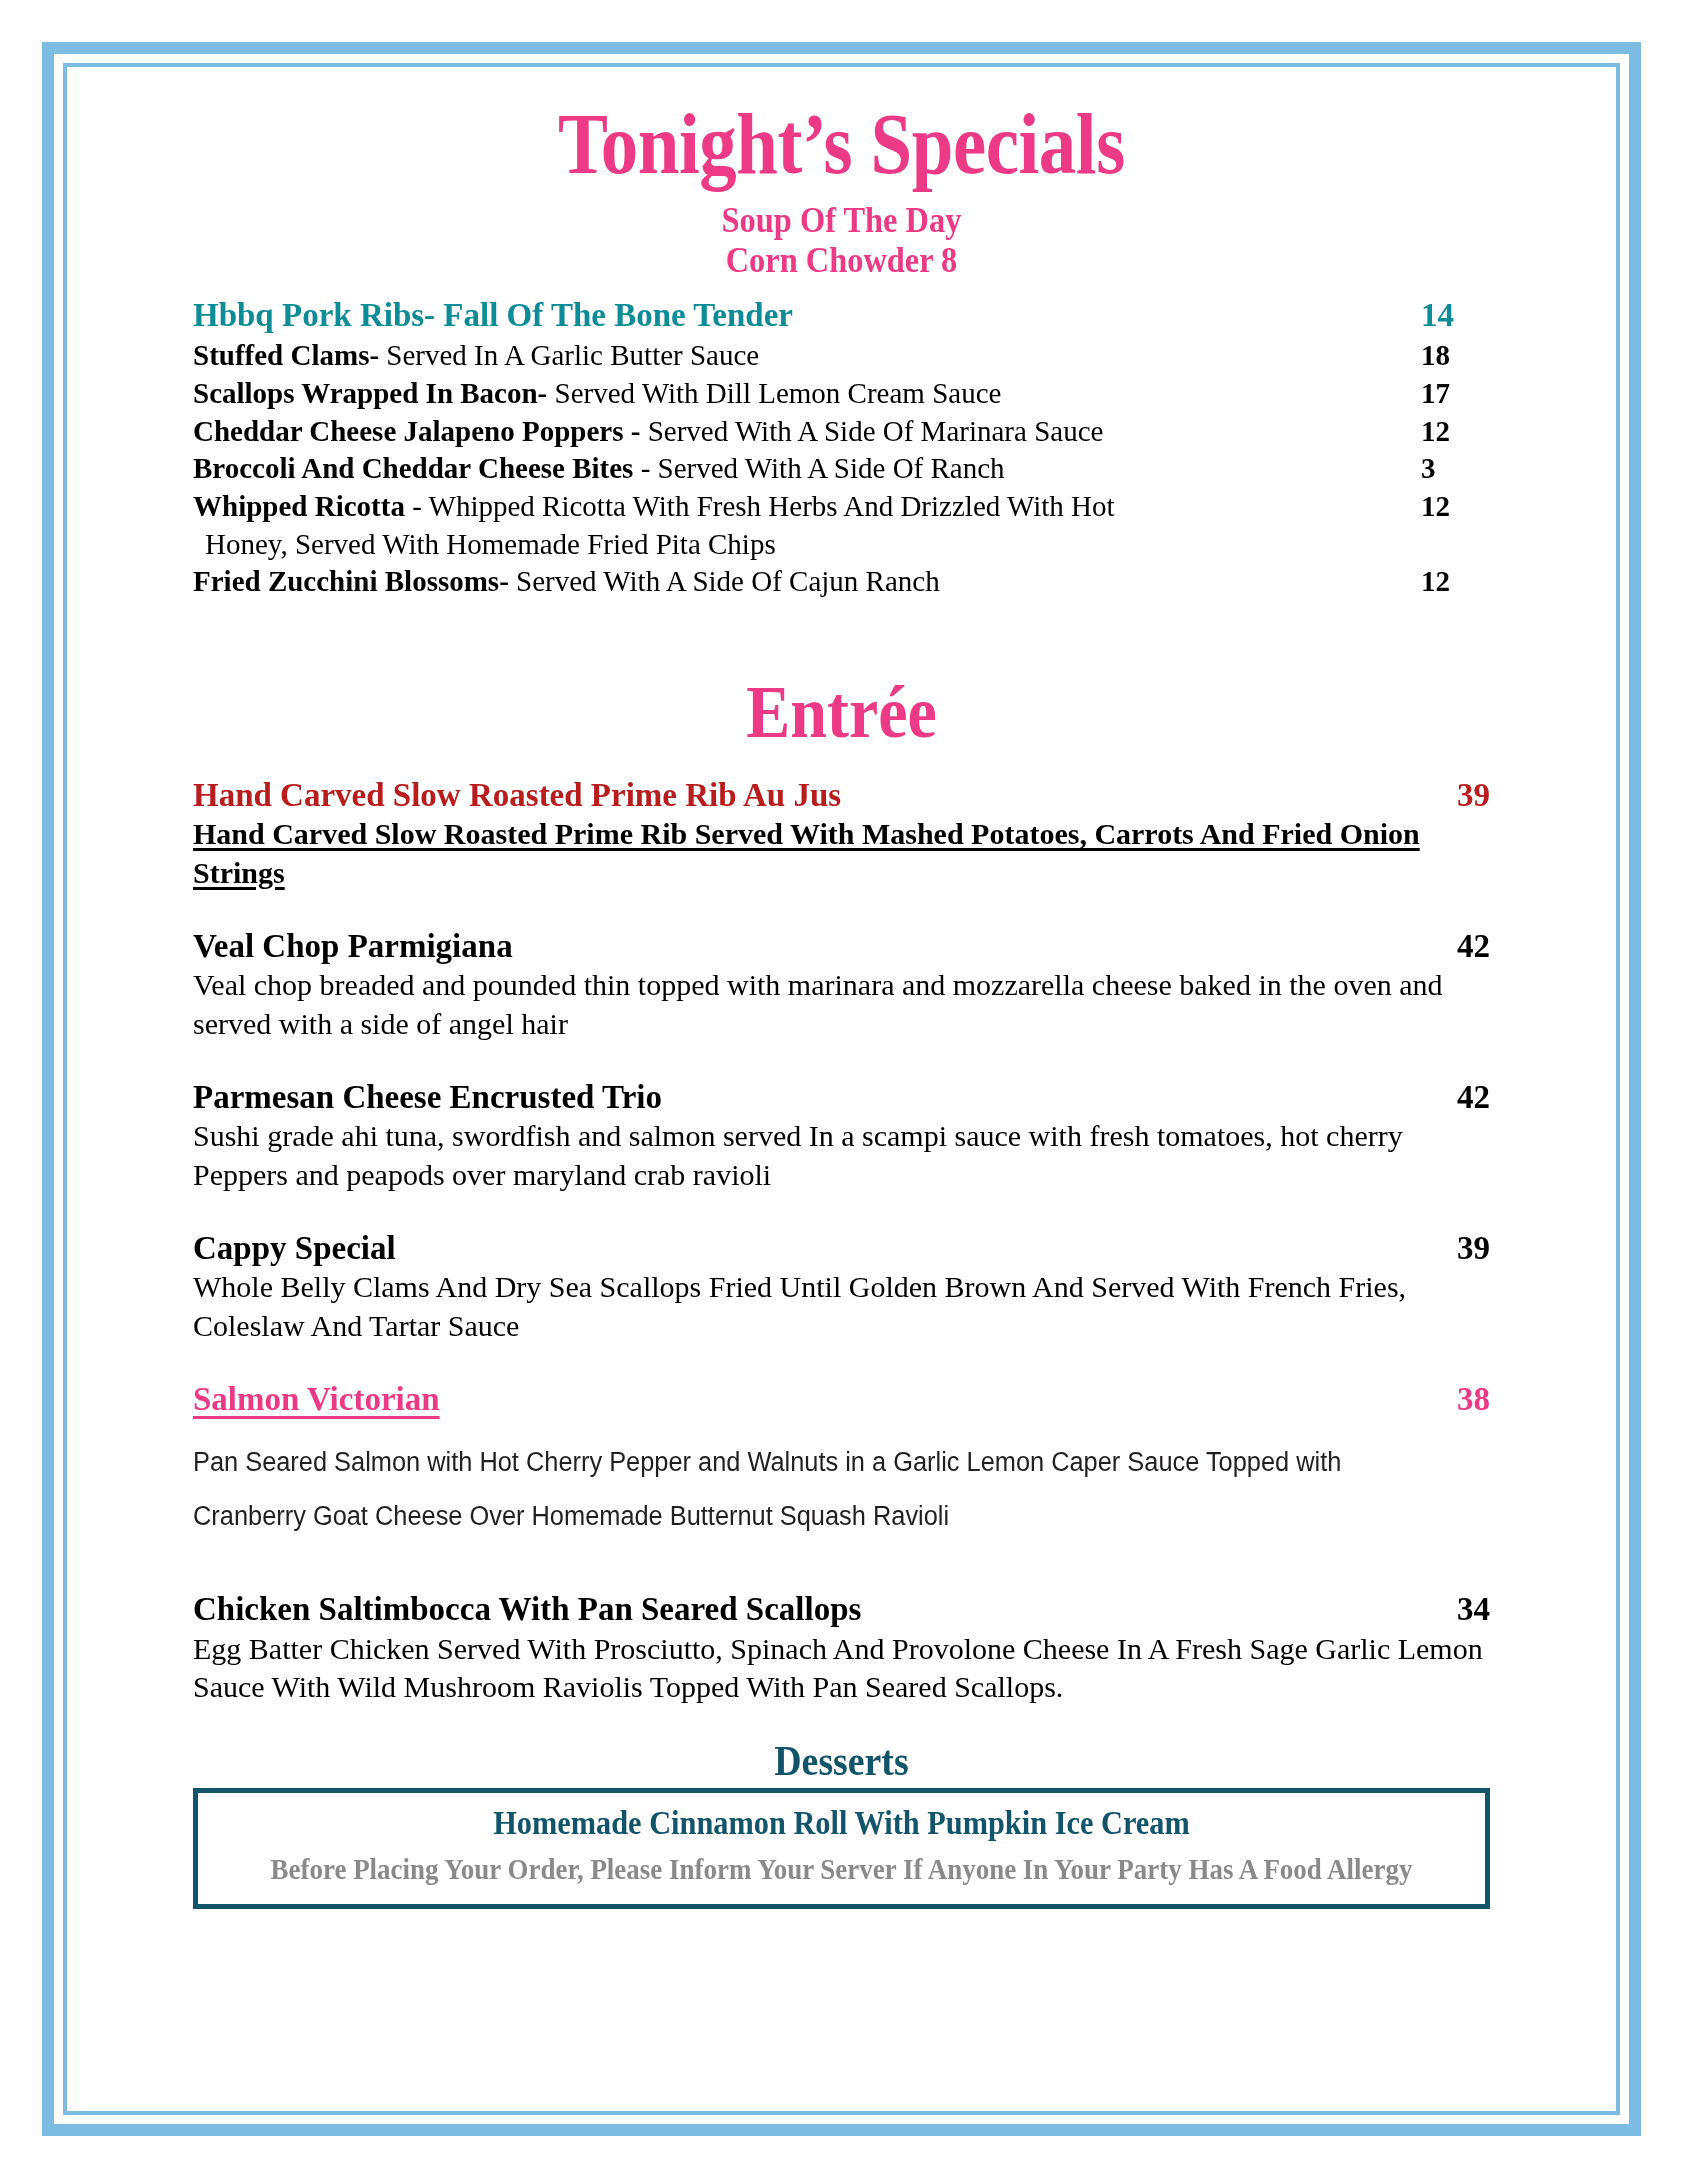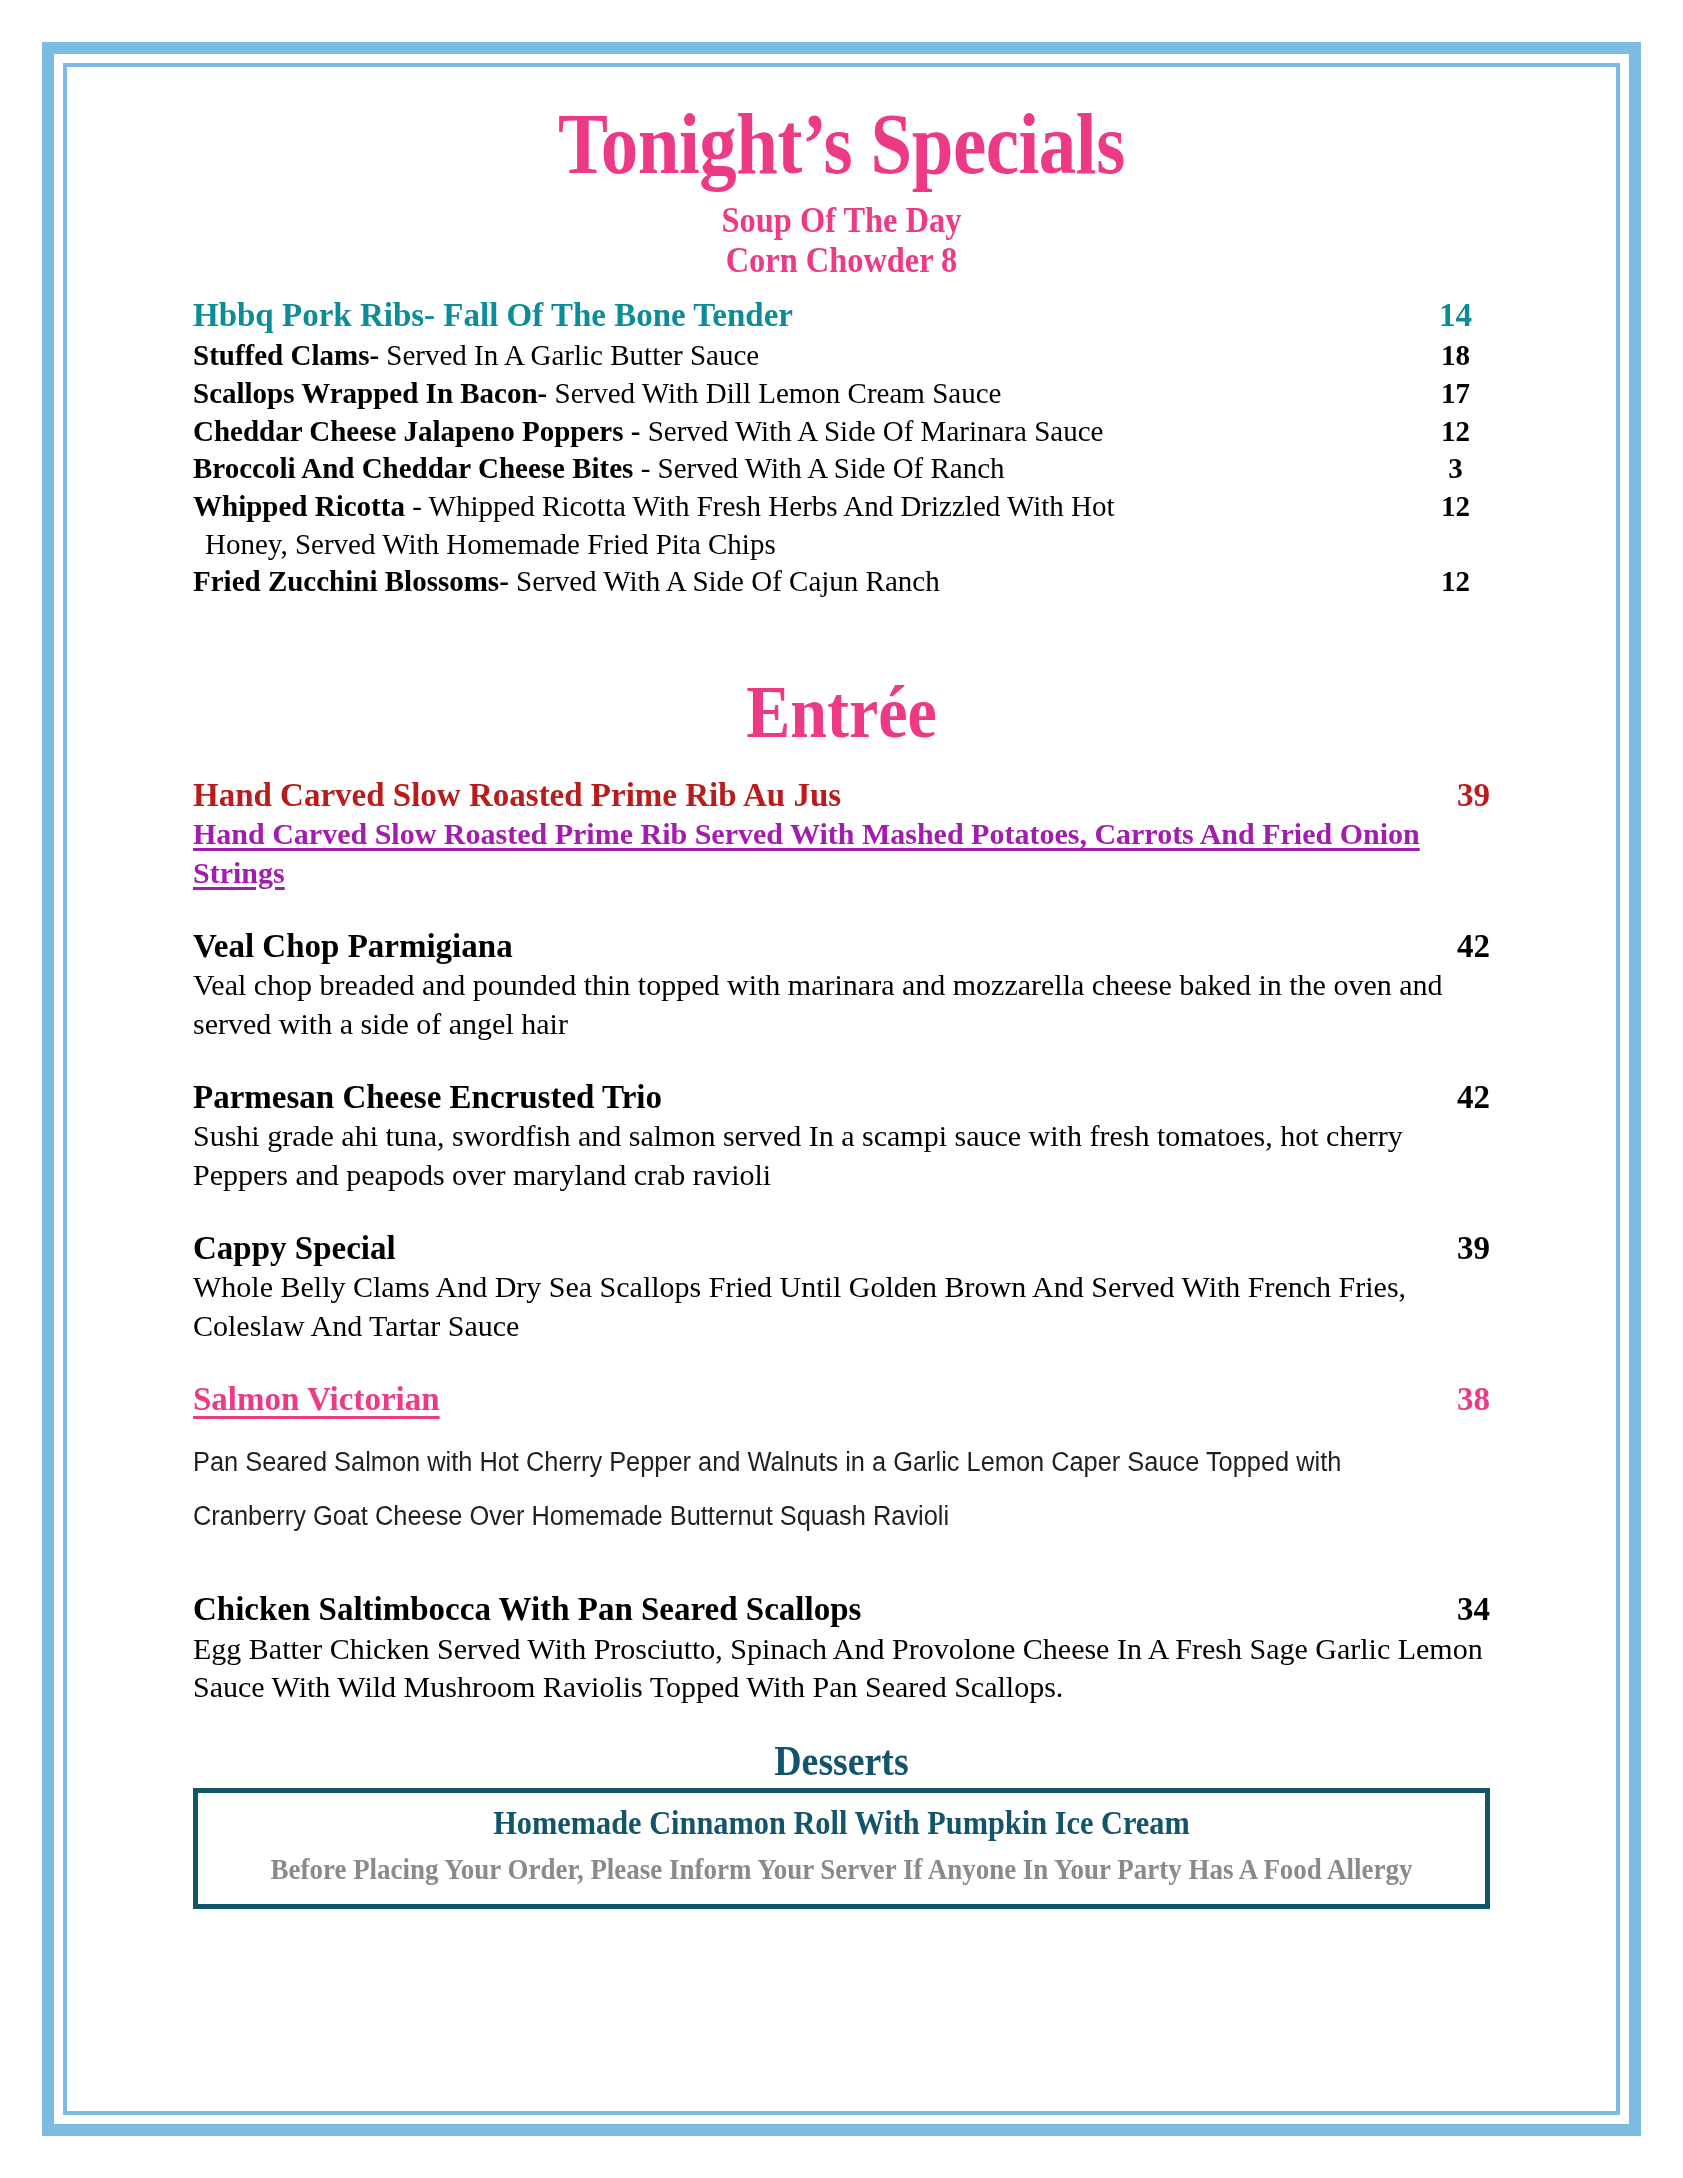--- a/index.html
+++ b/index.html
@@ -98,21 +98,21 @@
     line-height: 1.30;
     font-size: 29px;
   }
   .app-row .names {
     flex: 1 1 auto;
     white-space: normal;
   }
   .app-row .price {
     flex: 0 0 auto;
     width: 69px;
-    text-align: center;
+    text-align: left;
     font-weight: bold;
     font-size: 29px;
   }
   .app-row.feature { font-size: 33px; }
   .app-row.feature .names,
   .app-row.feature .price { color: #0C8C97; font-weight: bold; }
   .app-row.feature .price { font-size: 33px; }
   .app-name { font-weight: bold; }
   .app-desc { font-weight: normal; }
   .app-cont {
@@ -137,21 +137,21 @@
     text-align: right;
   }
   .entree-desc {
     font-size: 30px;
     line-height: 1.28;
     font-weight: normal;
   }
 
   .entree.teal .entree-head { color: #b91c1c; }
   .entree.teal .entree-desc {
-    color: #a21caf;
+    color: #000000;
     font-weight: bold;
     text-decoration: underline;
     text-underline-offset: 4px;
   }
 
   .entree.pink .entree-head { color: #ED3A86; }
   .entree.pink .entree-head .ename {
     text-decoration: underline;
     text-underline-offset: 6px;
   }

